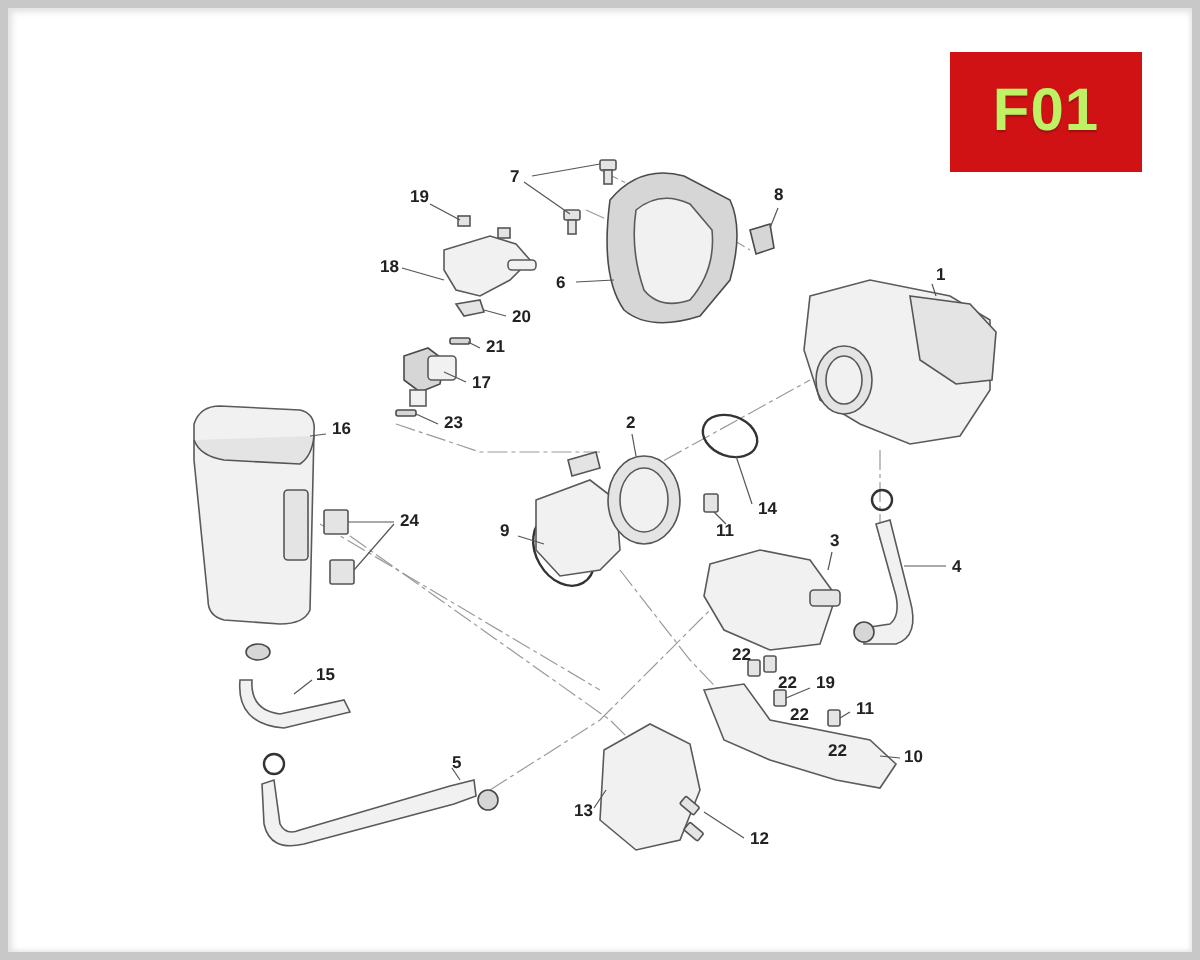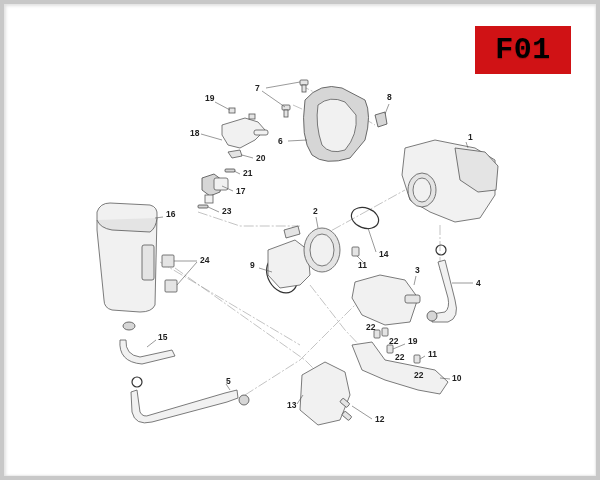--- a/index.html
+++ b/index.html
@@ -4,23 +4,23 @@
 <style>
   html, body { margin: 0; padding: 0; background: #ffffff; }
   body { width: 600px; height: 480px; overflow: hidden; font-family: "Liberation Sans", sans-serif; }
   .frame {
     position: absolute; left: 0; top: 0; width: 600px; height: 480px;
     box-sizing: border-box; border: 4px solid #c8c8c8;
     box-shadow: inset 2px 2px 3px #e2e2e2, inset -1px -1px 2px #e8e8e8;
     background: #ffffff;
   }
   .badge {
-    position: absolute; left: 475px; top: 26px; width: 96px; height: 48px;
-    background: #d01215; color: #000000; display: flex; align-items: center; justify-content: center;
-    font-family: Liberation Mono, monospace; font-weight: bold; font-size: 30px; letter-spacing: 0.5px;
+    position: absolute; left: 475px; top: 26px; width: 96px; height: 60px;
+    background: #d01215; color: #bef264; display: flex; align-items: center; justify-content: center;
+    font-family: Liberation Sans, sans-serif; font-weight: bold; font-size: 30px; letter-spacing: 0.5px;
     text-shadow: 0 1px 1px rgba(0,0,0,0.25);
   }
   svg.diagram { position: absolute; left: 0; top: 0; }
   .callout {
     font-family: "Liberation Sans", sans-serif; font-size: 8.5px; font-weight: bold; fill: #222222;
   }
   .leader { stroke: #555555; stroke-width: 0.6; fill: none; }
   .dash { stroke: #9a9a9a; stroke-width: 0.6; fill: none; stroke-dasharray: 10 2 2 2; }
   .part { fill: #f1f1f1; stroke: #5a5a5a; stroke-width: 0.8; }
   .part-dark { fill: #d6d6d6; stroke: #4a4a4a; stroke-width: 0.8; }

